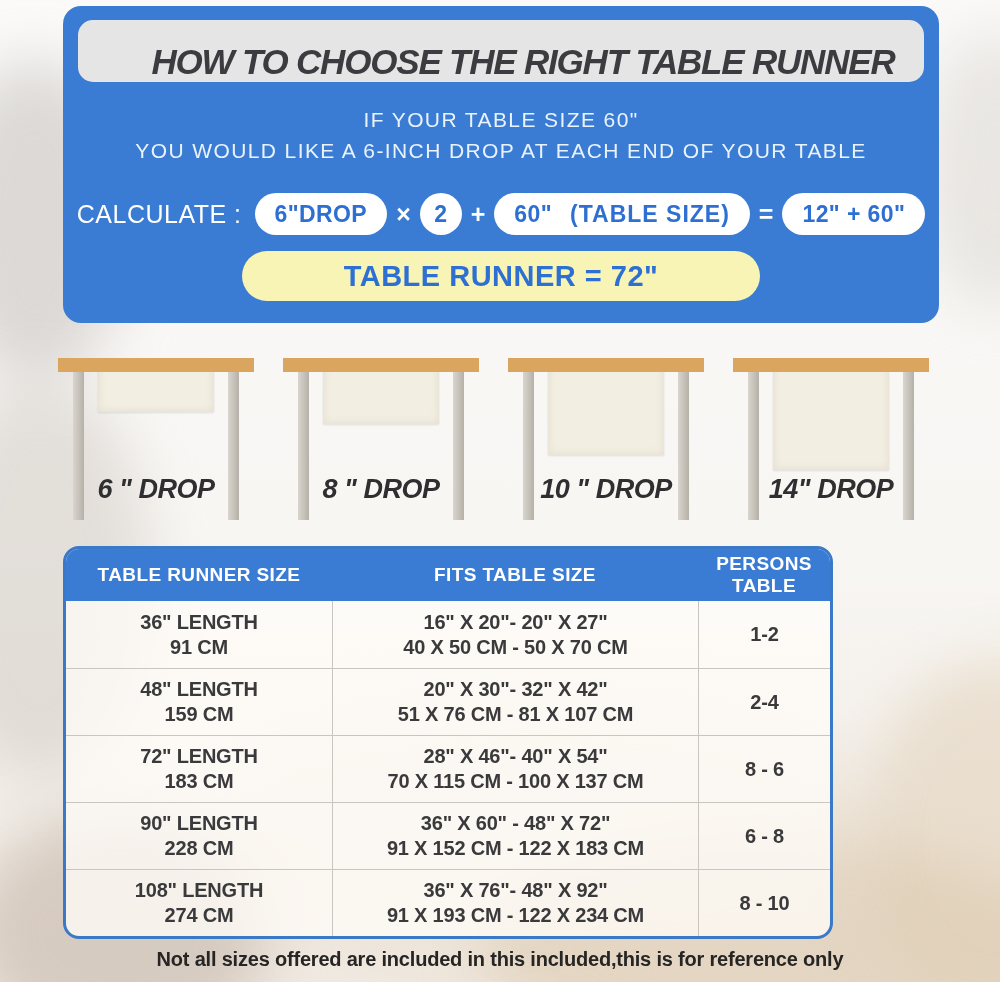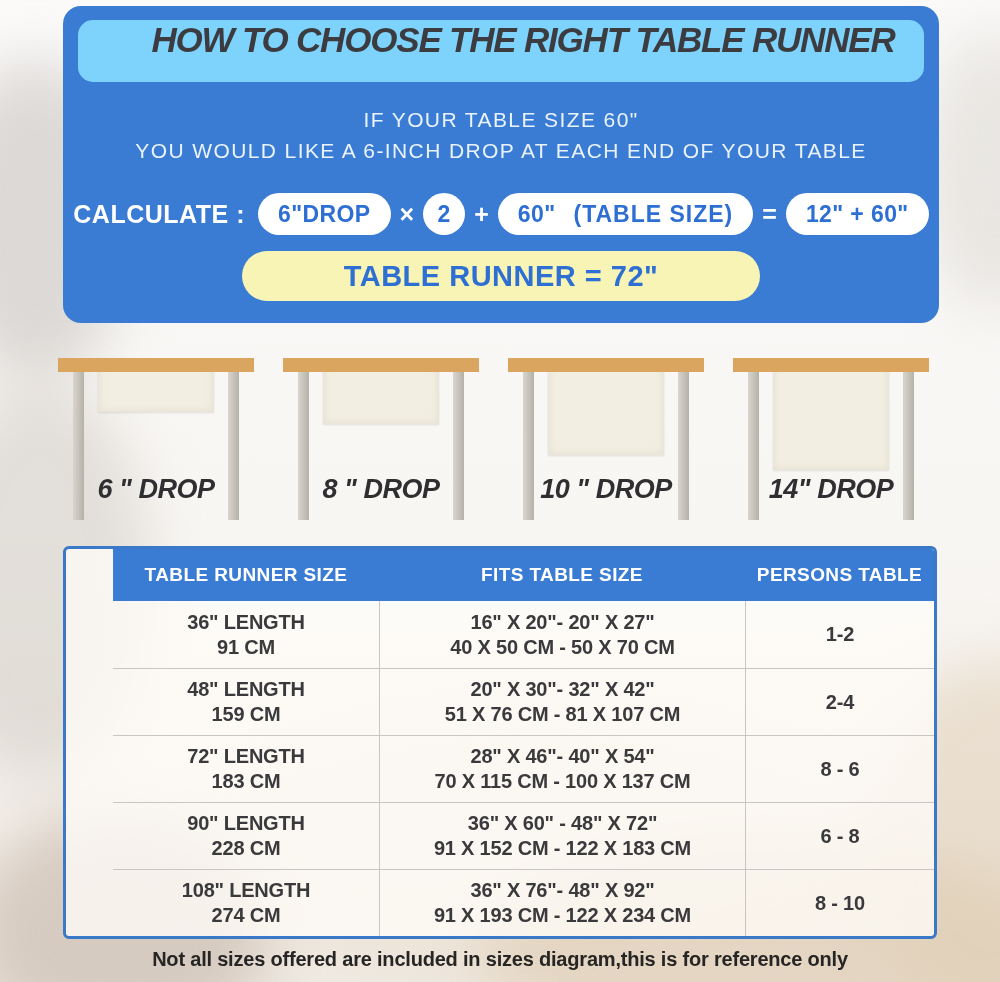--- a/index.html
+++ b/index.html
@@ -19,36 +19,36 @@
   .b6 { left:920px; top:30px;  width:150px; height:280px; background:rgba(212,208,202,.45); }
   .b7 { left:200px; top:690px; width:680px; height:300px; background:rgba(228,214,196,.35); }
 
   
   .hero {
     position:absolute; left:63px; top:6px; width:876px; height:317px;
     background:var(--blue); border-radius:18px;
   }
   .title-box {
     position:absolute; left:15px; right:15px; top:14px; height:62px;
-    background:#7dd3fc; border-radius:15px;
-    display:flex; align-items:flex-start; justify-content:center;padding-left:44px;
+    background:#e5e5e5; border-radius:15px;
+    display:flex; align-items:flex-end; justify-content:center;padding-left:44px;
   }
   .title {
     font-size:35px; font-weight:800; font-style:italic;
     color:var(--title-ink); letter-spacing:-1.2px; white-space:nowrap;
   }
   .subtitle { position:absolute; width:100%; text-align:center; color:var(--subtitle-ink);
     font-size:21px; letter-spacing:1.4px; }
   .sub1 { top:102px; }
   .sub2 { top:133px;text-align:center; }
   .calc-row {
     position:absolute; top:187px; left:0; width:100%;
     display:flex; align-items:center; justify-content:center; gap:9px;
   }
-  .calc-label { color:#ffffff; font-size:25px; font-weight:700; letter-spacing:.5px; margin-right:4px; }
+  .calc-label { color:#ffffff; font-size:25px; font-weight:400; letter-spacing:.5px; margin-right:4px; }
   .pill {
     background:#ffffff; color:var(--pill-ink); height:42px; border-radius:22px;
     display:flex; align-items:center; justify-content:center;
     font-size:23px; font-weight:800; letter-spacing:.4px; padding:0 20px; white-space:nowrap;
   }
   .pill .paren { font-weight:700; margin-left:18px; letter-spacing:1px; }
   .circle { width:42px; padding:0; border-radius:50%; }
   .op { color:#ffffff; font-size:25px; font-weight:700; }
   .banner {
     position:absolute; top:245px; left:50%; transform:translateX(-50%);
@@ -73,24 +73,23 @@
     box-shadow:inset 0 0 10px rgba(120,110,90,.12), 0 1px 2px rgba(0,0,0,.10);
   }
   .drop-label {
     position:absolute; top:116px; width:100%; text-align:center;
     font-style:italic; font-weight:800; font-size:27px; color:var(--label-ink);
     letter-spacing:-.5px; white-space:nowrap;
   }
 
   
   .size-table {
-    position:absolute; left:63px; top:546px; width:874px;
-    border:3px solid var(--table-border); border-radius:6px; overflow:hidden;
+    position:absolute; left:63px; top:546px; width:770px;
+    border:3px solid var(--table-border); border-radius:16px; overflow:hidden;
     background:rgba(255,252,248,.76);
-    padding-left:47px;
   }
   .st-header {
     display:grid; grid-template-columns:266px 366px 1fr; height:52px;
     background:var(--blue); align-items:center;
   }
   .st-header .hcell { text-align:center; color:#ffffff; font-weight:700; font-size:19px; letter-spacing:.4px; }
   .st-row { display:grid; grid-template-columns:266px 366px 1fr; height:67px; }
   .st-row + .st-row { border-top:1px solid var(--divider); }
   .cell {
     display:flex; flex-direction:column; justify-content:center; text-align:center;
@@ -228,14 +227,14 @@
           </div>
         <div class="cell cell-mid">
             <span>36" X 76"- 48" X 92"</span>
             <span>91 X 193 CM - 122 X 234 CM</span>
           </div>
         <div class="cell cell-last">8 - 10</div>
       </div>
     </div>
   </div>
 
-  <div class="footer-note">Not all sizes offered are included in sizes diagram,this is for reference only</div>
+  <div class="footer-note">Not all sizes offered are included in this included,this is for reference only</div>
 </div>
 
 </body></html>

